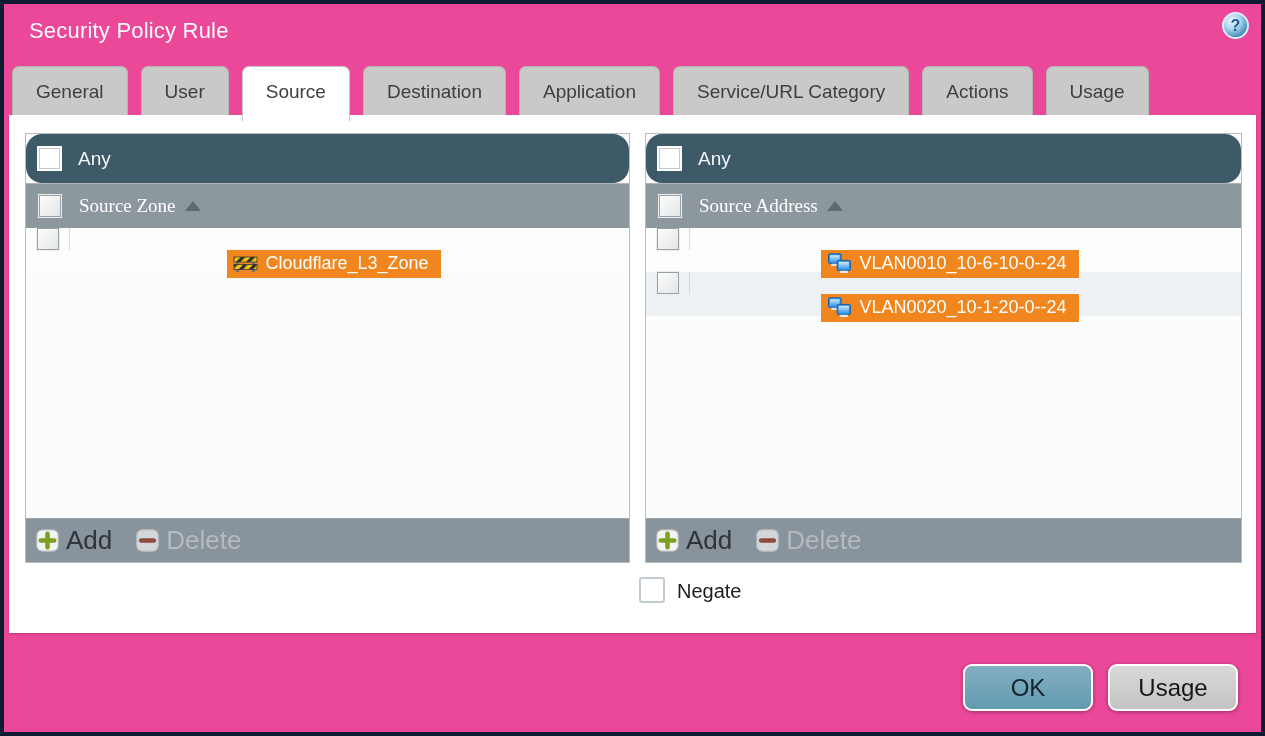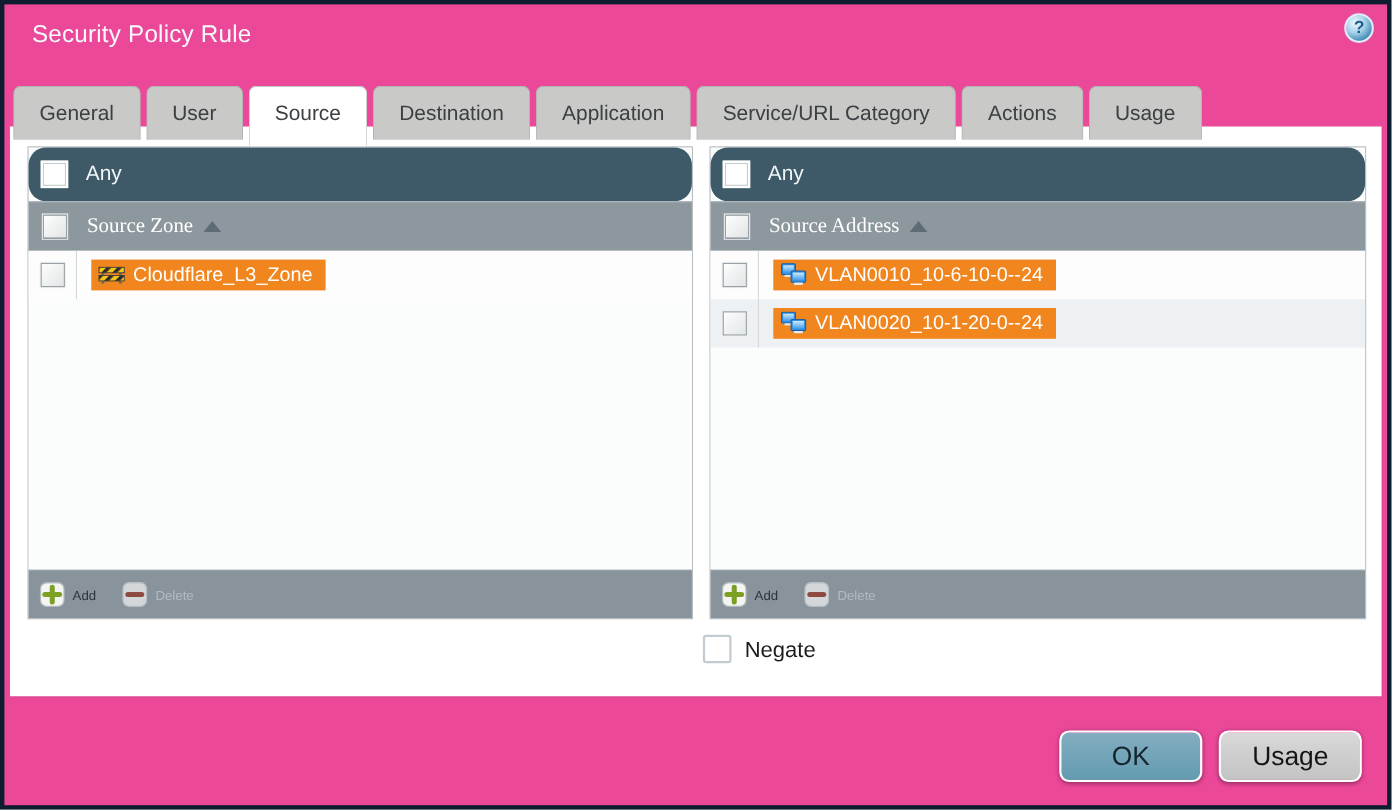--- a/index.html
+++ b/index.html
@@ -10,21 +10,21 @@
 
   
   .titlebar { position:absolute; left:0; top:0; right:0; height:58px; }
   .title { position:absolute; left:25px; top:14px; color:#f4fafc; font-size:22px; letter-spacing:.2px; }
   .help-btn { position:absolute; right:12px; top:8px; width:27px; height:27px; border-radius:50%;
     background:radial-gradient(circle at 35% 30%, #eef8fe 0%, #a6d3ea 40%, #3e86b4 78%, #cfe8f5 100%);
     border:2px solid #d9edf8; color:#1d5e8c; font-size:16px; font-weight:bold;
     display:flex; align-items:center; justify-content:center; cursor:pointer; }
 
   
-  .tabs { position:absolute; left:8px; top:62px; display:flex; gap:5px; align-items:flex-start; z-index:2;margin-top:12px; }
+  .tabs { position:absolute; left:8px; top:62px; display:flex; gap:13px; align-items:flex-start; z-index:2; }
   .tab { height:49px; line-height:50px; padding:0 23px; background:#c9cac8; color:#3c4043;
     font-size:19px; border-radius:7px 7px 0 0; border:1px solid #b2b5b4; border-bottom:none;
     white-space:nowrap; cursor:pointer; }
   .tab.active { background:#ffffff; height:55px; border-color:#c4c7c6; z-index:4; }
 
   
   .content { position:absolute; left:5px; right:5px; top:111px; height:518px; background:#ffffff; z-index:1;
     box-shadow:0 1px 2px rgba(0,0,0,.25); }
 
   
@@ -36,34 +36,34 @@
   .any-header { height:49px; background:#3e5a68; display:flex; align-items:center; padding-left:11px; flex:0 0 auto;border-radius:16px; }
   .any-label { color:#f2f6f8; font-size:19px; margin-left:16px; }
 
   .col-header { height:45px; background:#8d979e; display:flex; align-items:center; padding-left:13px;
     border-top:1px solid #aeb6bb; flex:0 0 auto; cursor:pointer; }
   .col-title { color:#ffffff; font-size:19px; margin-left:18px;font-family:Liberation Serif, serif; }
   .sort-arrow { width:0; height:0; border-left:8px solid transparent; border-right:8px solid transparent;
     border-bottom:10px solid #5d6b74; margin-left:9px; }
 
   .rows { flex:1 1 auto; background:#fbfcfc; overflow:hidden; }
-  .row { height:44px; display:flex; align-items:center; }
+  .row { height:44px; display:flex; align-items:center;flex-direction:column; }
   .row:nth-child(odd)  { background:#fdfdfd; }
   .row:nth-child(even) { background:#eef1f3; }
   .cb-col { width:44px; align-self:stretch; display:flex; align-items:center; justify-content:center;
     border-right:1px solid #d5d9db; flex:0 0 auto; }
 
   .tag { display:inline-flex; align-items:center; margin-left:13px; background:#f0861d; color:#ffffff;
     font-size:18px; padding:3px 12px 4px 6px; gap:7px; cursor:pointer; white-space:nowrap; }
   .tag svg { display:block; }
 
   .panel-footer { height:44px; background:#89939b; border-top:1px solid #9ca5ac; display:flex;
     align-items:center; padding-left:10px; gap:24px; flex:0 0 auto; }
   .foot-btn { display:flex; align-items:center; gap:7px; cursor:pointer; }
-  .foot-btn .lbl { font-size:12px; color:#2e353a; }
+  .foot-btn .lbl { font-size:26px; color:#2e353a; }
   .foot-btn.disabled .lbl { color:#b3bbc1; }
 
   
   .cb { background:#fff; cursor:pointer; }
   .cb.any { width:25px; height:25px; box-shadow:inset 0 0 0 1px #c4cbce; border:2px solid #ffffff; }
   .cb.row-cb { width:22px; height:22px; background:linear-gradient(135deg,#fdfdfd 0%,#e2e5e6 100%);
     border:1px solid #99a1a6; box-shadow:0 0 0 1px #eceeef; }
   .cb.negate-cb { width:26px; height:26px; border:2px solid #c2cbcf; border-radius:3px; background:#fff; }
 
   .negate-row { position:absolute; left:630px; top:462px; display:flex; align-items:flex-end; gap:12px; }

